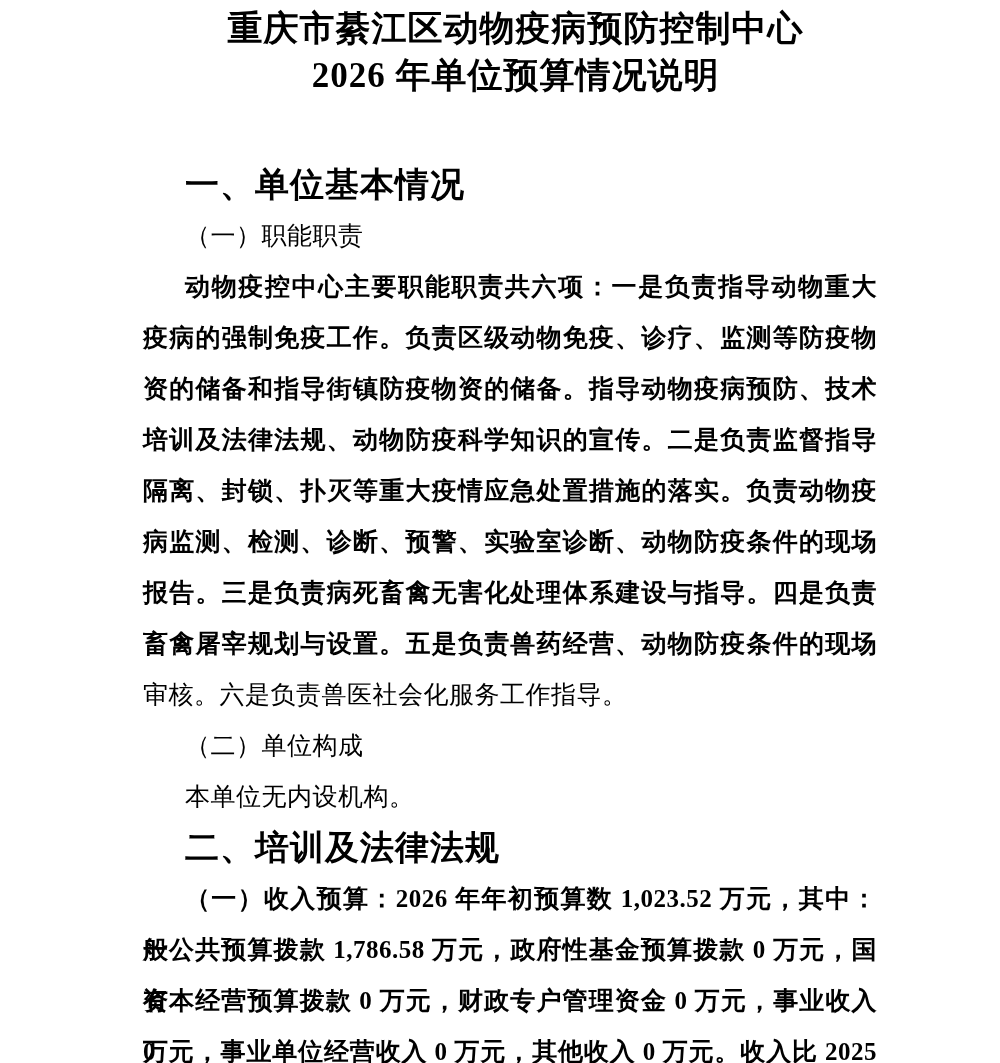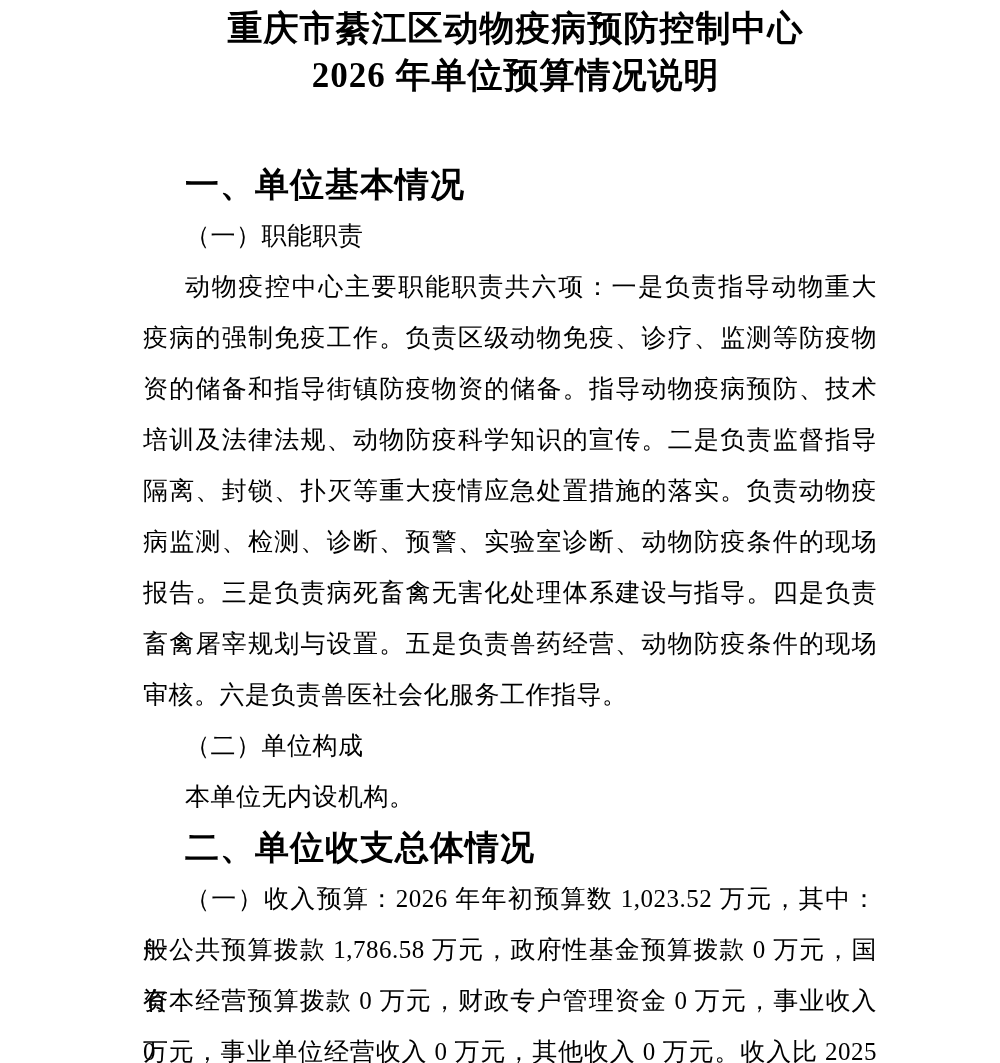--- a/index.html
+++ b/index.html
@@ -42,20 +42,21 @@
   .line {
     height: 51px;
     line-height: 51px;
     text-align: left;
   }
   
   .fill {
     text-align: justify;
     text-align-last: justify;
     text-justify: inter-character;
+    font-weight: bold;
   }
   
   .indent {
     text-indent: 42px;
   }
   
   .hei {
     font-family: "Liberation Sans", sans-serif;
     font-weight: bold;
     font-size: 34px;
@@ -85,21 +86,21 @@
     <div class="line fill">隔离、封锁、扑灭等重大疫情应急处置措施的落实。负责动物疫</div>
     <div class="line fill">病监测、检测、诊断、预警、实验室诊断、动物防疫条件的现场</div>
     <div class="line fill">报告。三是负责病死畜禽无害化处理体系建设与指导。四是负责</div>
     <div class="line fill">畜禽屠宰规划与设置。五是负责兽药经营、动物防疫条件的现场</div>
     <div class="line">审核。六是负责兽医社会化服务工作指导。</div>
 
     <div class="line indent">（二）单位构成</div>
 
     <div class="line indent">本单位无内设机构。</div>
 
-    <div class="line hei indent">二、单位收支总体情况</div>
+    <div class="line hei indent">二、培训及法律法规</div>
 
     <div class="line indent fill">（一）收入预算：2026 年年初预算数 1,023.52 万元，其中：一</div>
     <div class="line fill">般公共预算拨款 1,786.58 万元，政府性基金预算拨款 0 万元，国有</div>
     <div class="line fill">资本经营预算拨款 0 万元，财政专户管理资金 0 万元，事业收入 0</div>
     <div class="line fill">万元，事业单位经营收入 0 万元，其他收入 0 万元。收入比 2025</div>
 
   </div>
 
 </div>
 

